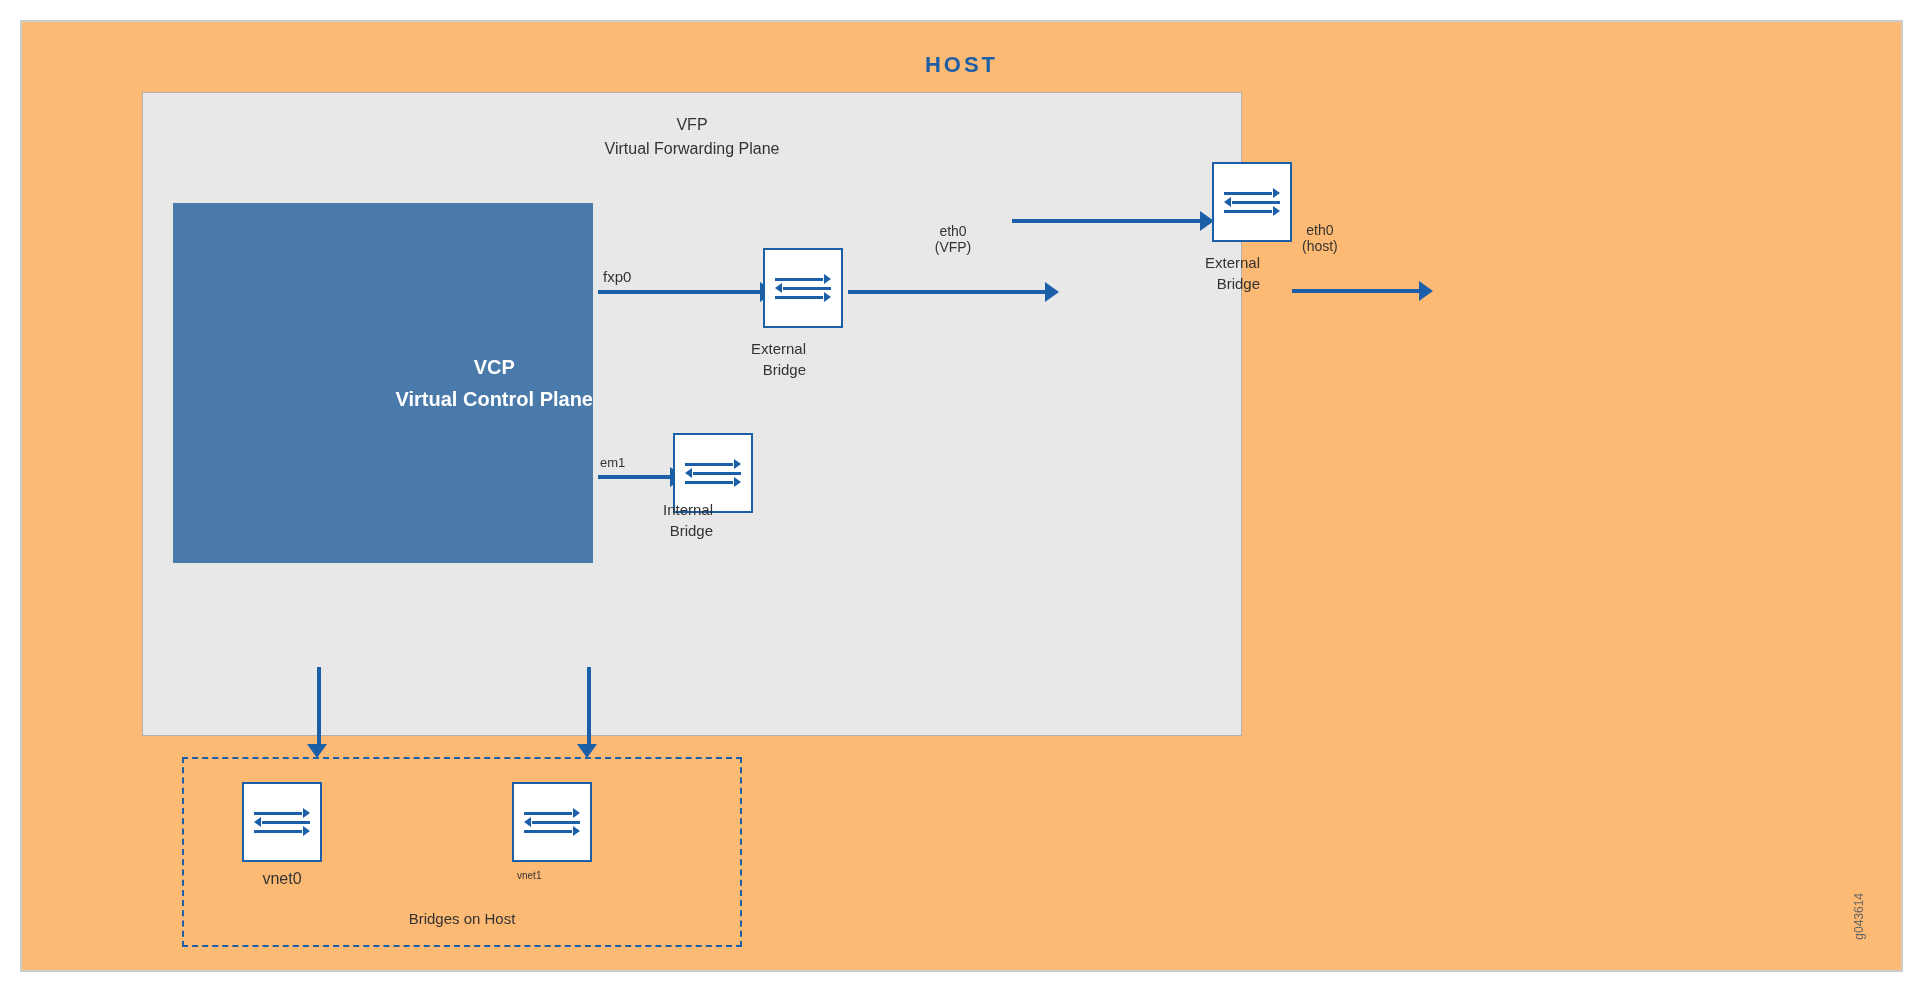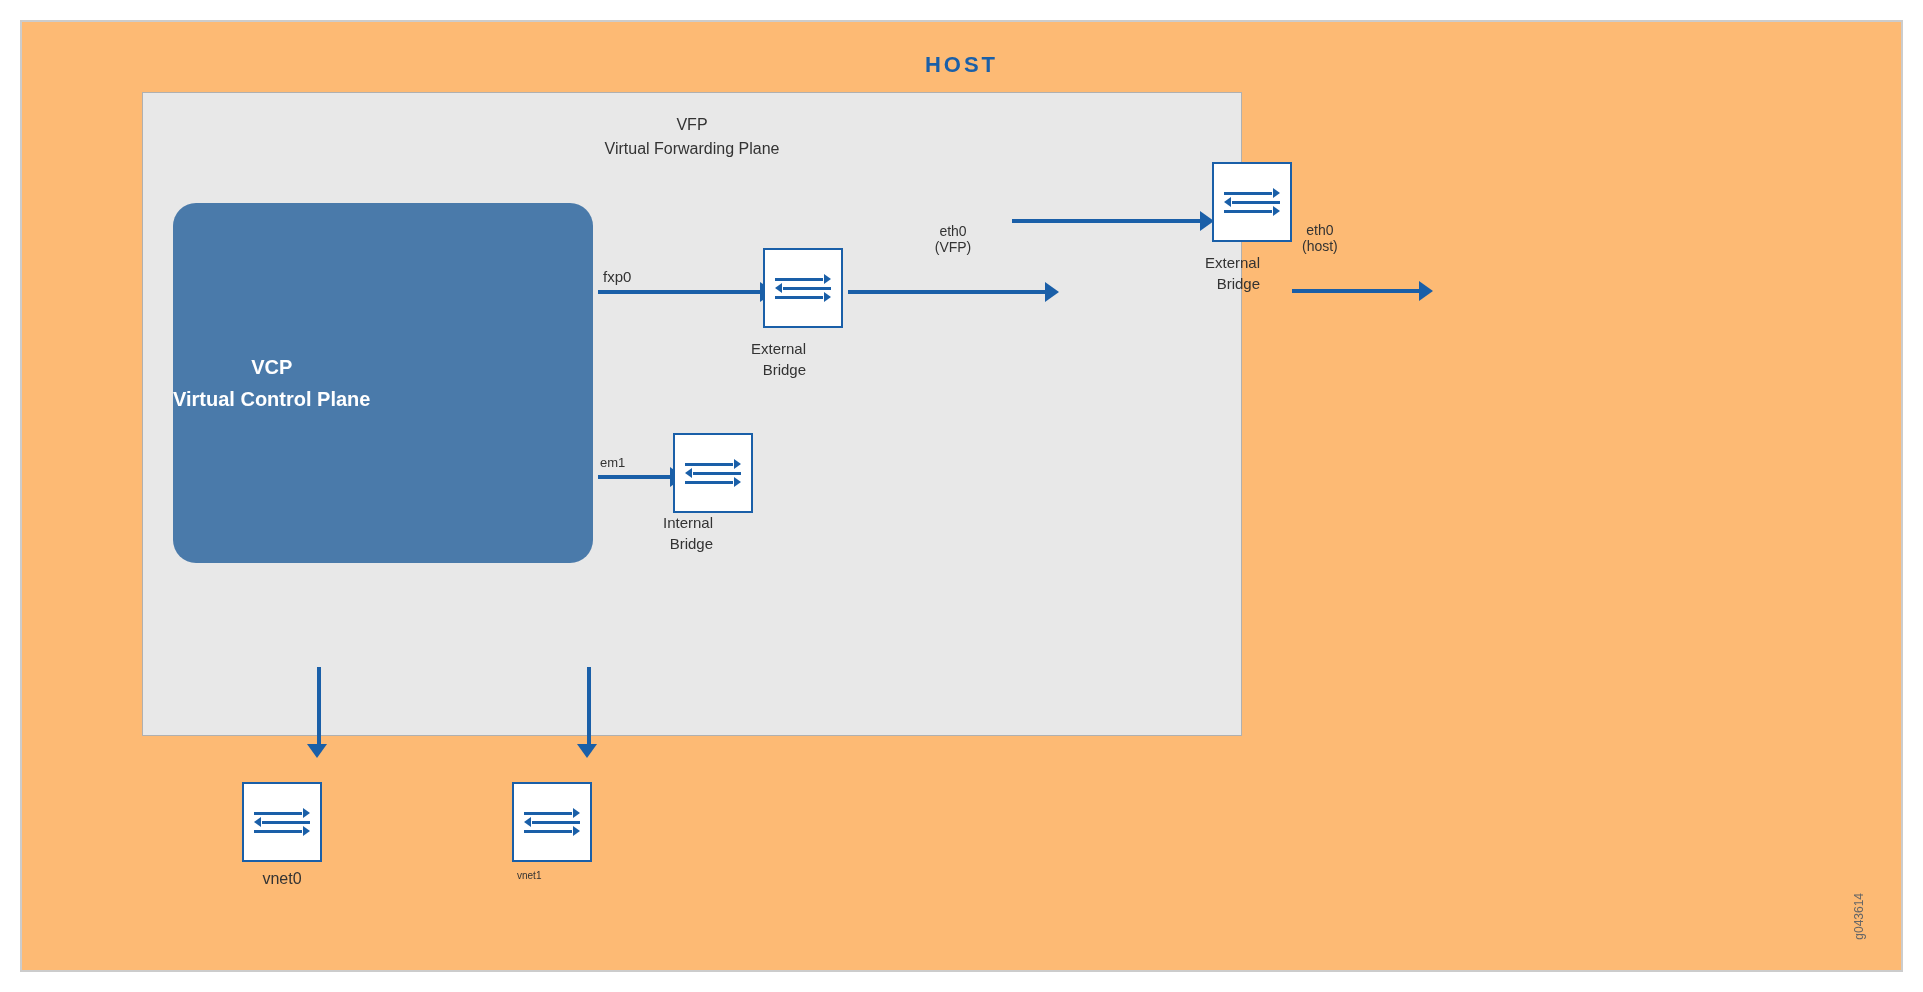--- a/index.html
+++ b/index.html
@@ -59,23 +59,22 @@
     
     .vcp-box {
       position: absolute;
       top: 110px;
       left: 30px;
       width: 420px;
       height: 360px;
       background: #4a7aaa;
       display: flex;
       flex-direction: column;
-      align-items: flex-start;
+      align-items: flex-end;
       justify-content: center;
-      border-radius: 23px;
     }
 
     .vcp-title {
       color: #ffffff;
       font-size: 20px;
       font-weight: bold;
       text-align: center;
       line-height: 1.6;
     }
 
@@ -450,21 +449,21 @@
         <div class="brow">
             <div class="brow-arr-l"></div>
             <div class="brow-line"></div>
           </div>
         <div class="brow">
             <div class="brow-line"></div>
             <div class="brow-arr-r"></div>
           </div>
       </div>
     </div>
-    <div class="bridge-label" style="top:419px;left:520px;">Internal<br>Bridge</div>
+    <div class="bridge-label" style="top:406px;left:520px;">Internal<br>Bridge</div>
 
   </div>
 
   <div style="position:absolute;top:200px;left:1280px;font-size:14px;color:#333;text-align:center;">eth0<br>(host)</div>
 
   <div class="eth0host-line"></div>
   <div class="eth0host-arrowhead"></div>
 
   <div style="position:absolute;top:267px;left:1270px;width:130px;height:4px;background:#1a5fa8;"></div>
   <div style="position:absolute;top:259px;left:1397px;width:0;height:0;border-top:10px solid transparent;border-bottom:10px solid transparent;border-left:14px solid #1a5fa8;"></div>
@@ -486,20 +485,23 @@
     </div>
   </div>
   <div class="bridge-label" style="top:230px;left:1183px;">External<br>Bridge</div>
 
   <div class="down-arrow-vnet0-line"></div>
   <div class="down-arrow-vnet0-head"></div>
 
   <div class="down-arrow-vnet1-line"></div>
   <div class="down-arrow-vnet1-head"></div>
 
+  <div class="bridges-on-host">
+    <div class="boh-label">Bridges on Host</div>
+  </div>
 
   <div class="vnet0-box">
     <div class="bicon">
       <div class="brow">
           <div class="brow-line"></div>
           <div class="brow-arr-r"></div>
         </div>
       <div class="brow">
           <div class="brow-arr-l"></div>
           <div class="brow-line"></div>

